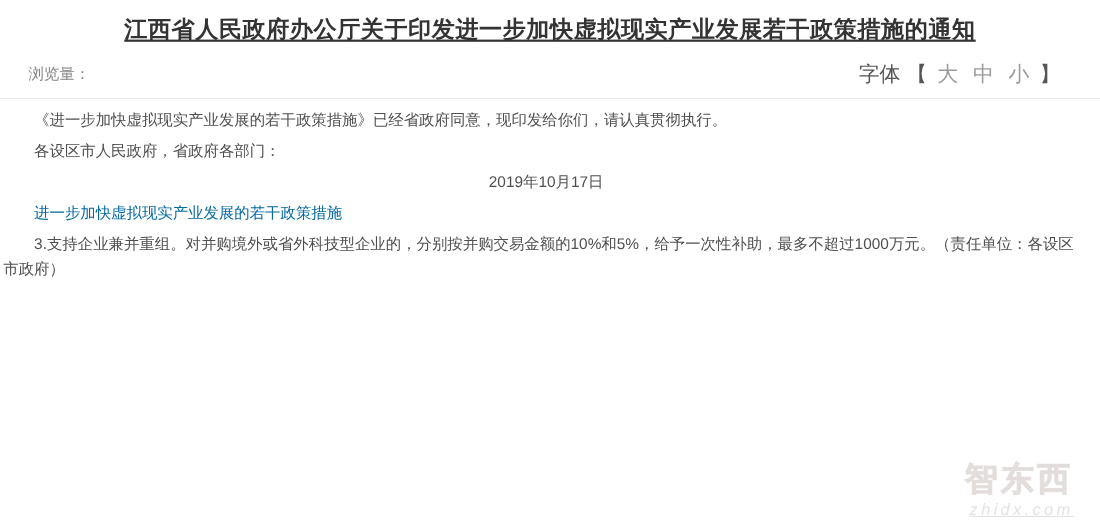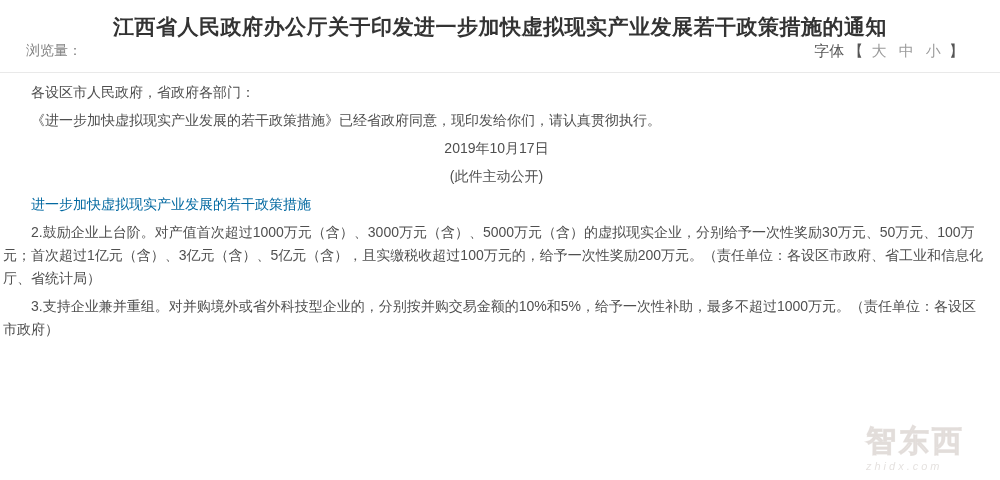--- a/index.html
+++ b/index.html
@@ -12,31 +12,33 @@
   }
   .page { width: 1000px; height: 480px; position: relative; overflow: hidden; }
 
   .title {
     text-align: center;
     font-size: 21px;
     font-weight: 600;
     color: #333333;
     padding-top: 13px;
     letter-spacing: 0.5px;
+    text-decoration: underline;
   }
 
   .meta-row {
     display: flex;
     justify-content: space-between;
     align-items: center;
     padding: 0 36px 0 26px;
+    margin-top: 17px;
     height: 20px;
   }
   .views { font-size: 14px; color: #848484; }
-  .font-switch { font-size: 15px; color: #555555; }
+  .font-switch { font-size: 19px; color: #555555; }
   .font-switch .fs {
     color: #9b9b9b;
     text-decoration: none;
     margin: 0 4px;
     cursor: pointer;
   }
   .bracket { color: #555555; }
 
   .divider {
     border-bottom: 1px solid #e9e9e9;
@@ -60,39 +62,40 @@
   .content p.bold {
     font-weight: normal;
     color: #0369a1;
   }
 
   .watermark {
     position: absolute;
     right: 24px;
     bottom: 8px;
     width: 110px;
-    text-align: left;
+    text-align: right;
     pointer-events: none;
     opacity: 0.35;
     margin-left: 48px;
   }
   .wm-logo {
     font-size: 30px;
     font-weight: bold;
     letter-spacing: 3px;
     color: rgba(158, 138, 128, 0.45);
     -webkit-text-stroke: 1px rgba(140, 120, 110, 0.55);
     line-height: 34px;
   }
   .wm-site {
-    font-size: 11px;
+    font-size: 15px;
     font-style: italic;
     letter-spacing: 3px;
     color: rgba(140, 125, 115, 0.65);
     margin-top: 2px;
+    text-decoration: underline;
   }
 </style>
 </head>
 <body>
 
 <div class="page">
 
   <h1 class="title">江西省人民政府办公厅关于印发进一步加快虚拟现实产业发展若干政策措施的通知</h1>
 
   <div class="meta-row">
@@ -103,26 +106,24 @@
       <a class="fs">大</a>
       <a class="fs">中</a>
       <a class="fs">小</a>
       <span class="bracket">】</span>
     </div>
   </div>
 
   <div class="divider"></div>
 
   <div class="content">
+    <p>《进一步加快虚拟现实产业发展的若干政策措施》已经省政府同意，现印发给你们，请认真贯彻执行。</p>
     <p>各设区市人民政府，省政府各部门：</p>
-    <p>《进一步加快虚拟现实产业发展的若干政策措施》已经省政府同意，现印发给你们，请认真贯彻执行。</p>
     <p class="right">2019年10月17日</p>
-    <p class="right">(此件主动公开)</p>
     <p class="bold">进一步加快虚拟现实产业发展的若干政策措施</p>
-    <p>2.鼓励企业上台阶。对产值首次超过1000万元（含）、3000万元（含）、5000万元（含）的虚拟现实企业，分别给予一次性奖励30万元、50万元、100万元；首次超过1亿元（含）、3亿元（含）、5亿元（含），且实缴税收超过100万元的，给予一次性奖励200万元。（责任单位：各设区市政府、省工业和信息化厅、省统计局）</p>
     <p>3.支持企业兼并重组。对并购境外或省外科技型企业的，分别按并购交易金额的10%和5%，给予一次性补助，最多不超过1000万元。（责任单位：各设区市政府）</p>
 
   </div>
 
   <div class="watermark">
     <div class="wm-logo">智东西</div>
     <div class="wm-site">zhidx.com</div>
   </div>
 
 </div>

